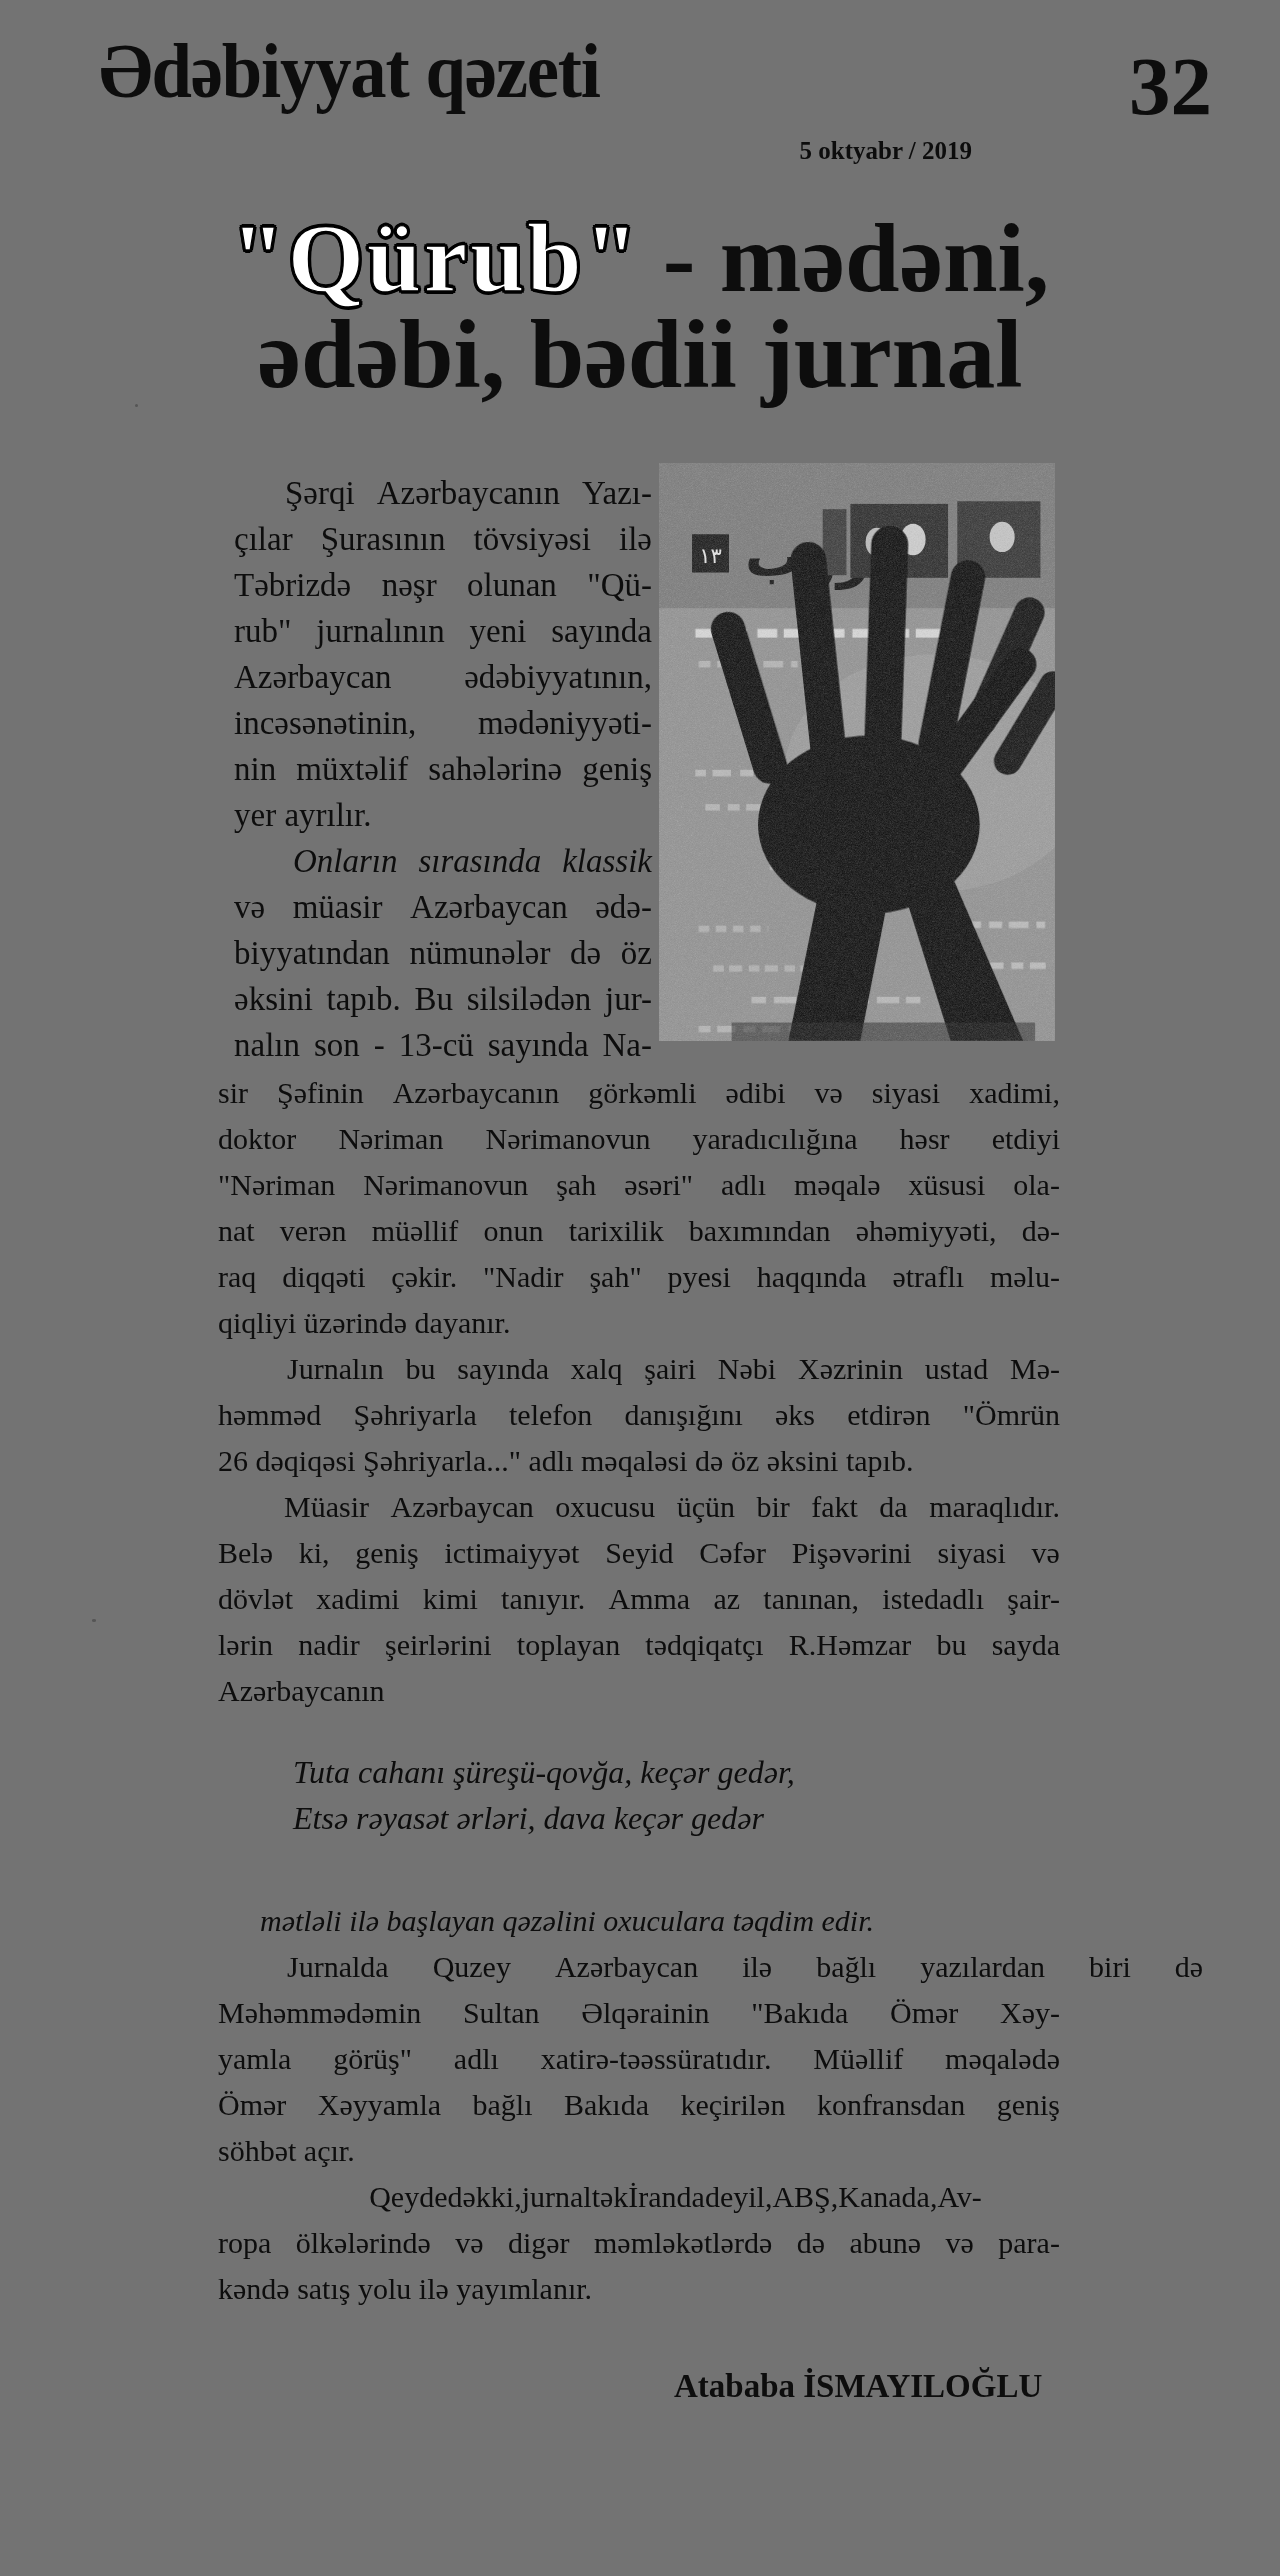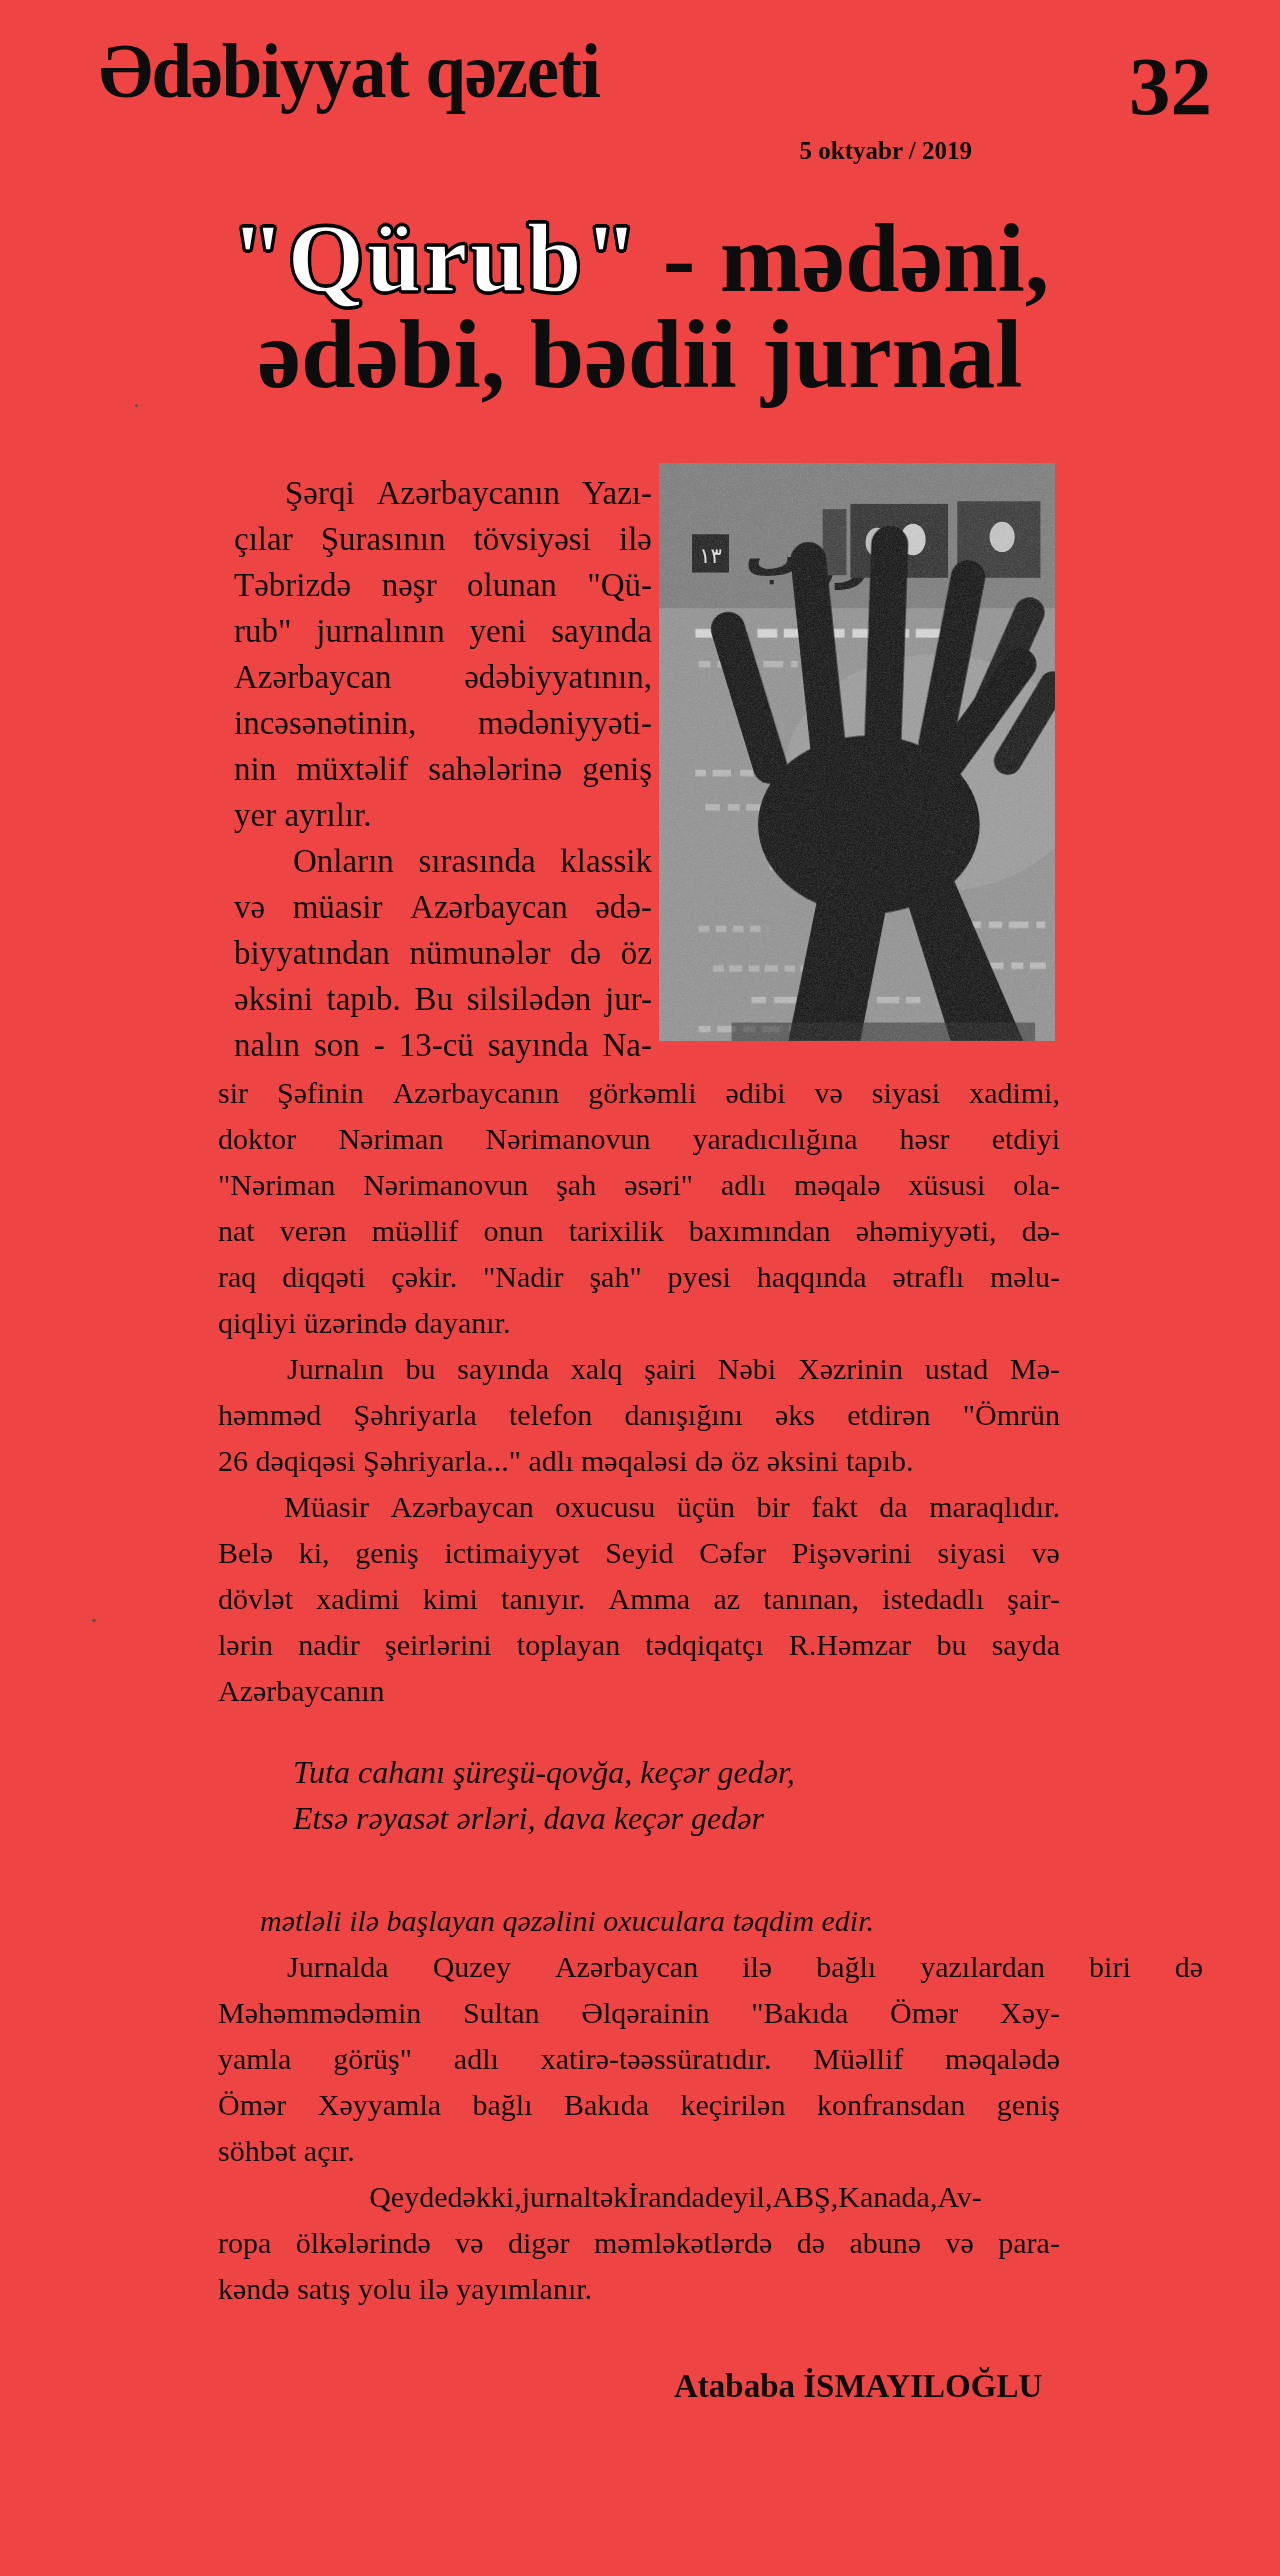--- a/index.html
+++ b/index.html
@@ -1,18 +1,18 @@
 <!DOCTYPE html>
 <html lang="az" style="font-size:10.6px"><head>
 <meta charset="utf-8">
 <style>
   html,body { margin:0; padding:0; background:#d8d8d8; }
   .page {
     position:relative; width:1280px; height:2576px;
-    background:#ef4444; overflow:hidden;
+    background:#737373; overflow:hidden;
     font-family:"Liberation Serif","DejaVu Serif",serif;
     color:#0d0d0d;
   }
   
   .masthead {
     position:absolute; left:99px; top:26px;
     font-size:79px; font-weight:700; letter-spacing:-1.3px;
     transform:scaleX(0.92); transform-origin:left top; white-space:nowrap;
   }
   .pagenum {
@@ -110,21 +110,21 @@
         <span>incəsənətinin,</span>
         <span>mədəniyyəti-</span>
       </div>
       <div class="tline just">
         <span>nin</span>
         <span>müxtəlif</span>
         <span>sahələrinə</span>
         <span>geniş</span>
       </div>
       <div class="tline">yer ayrılır.</div>
-      <div class="tline just" style="padding-left: 59px;">
+      <div class="tline just" style="padding-left: 59px; font-style: italic;">
         <span>Onların</span>
         <span>sırasında</span>
         <span>klassik</span>
       </div>
       <div class="tline just">
         <span>və</span>
         <span>müasir</span>
         <span>Azərbaycan</span>
         <span>ədə-</span>
       </div>

